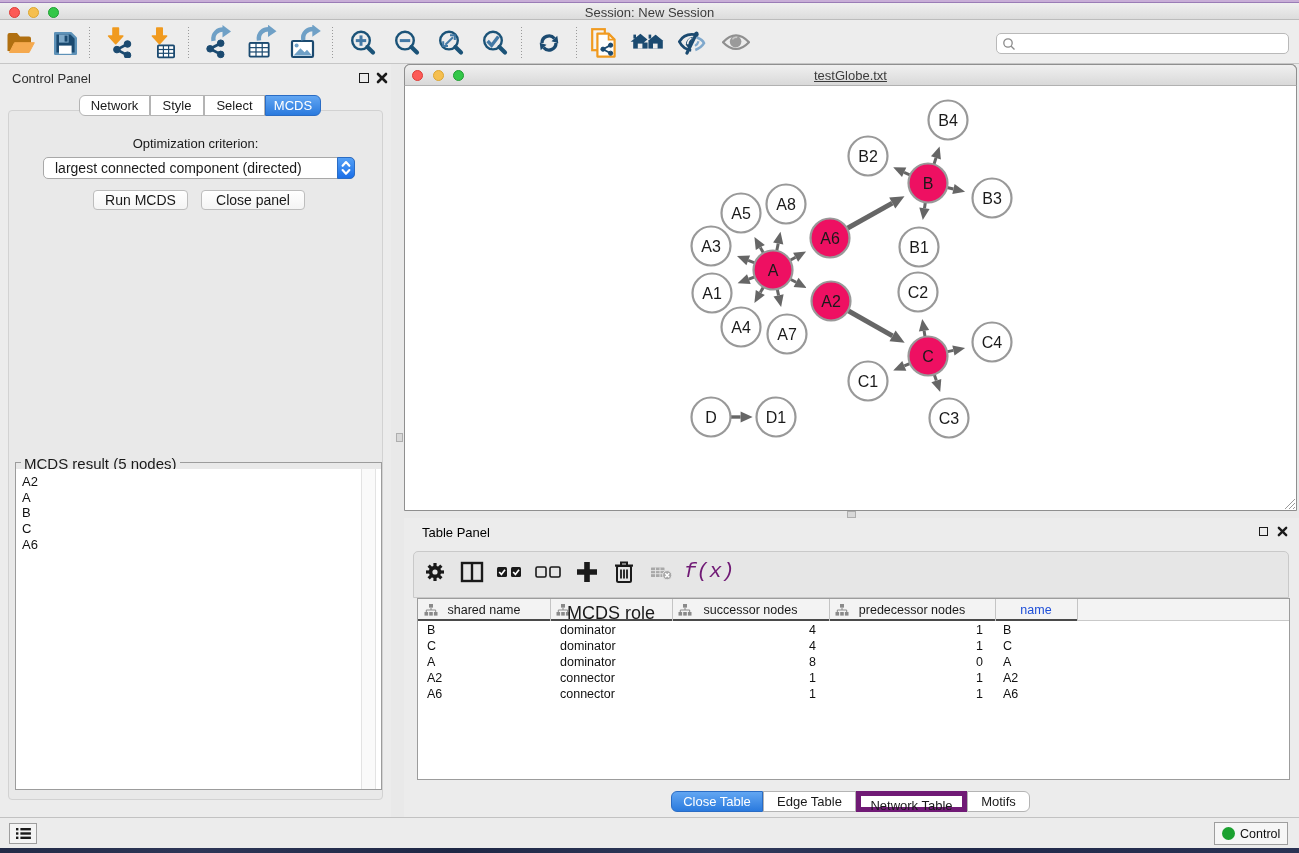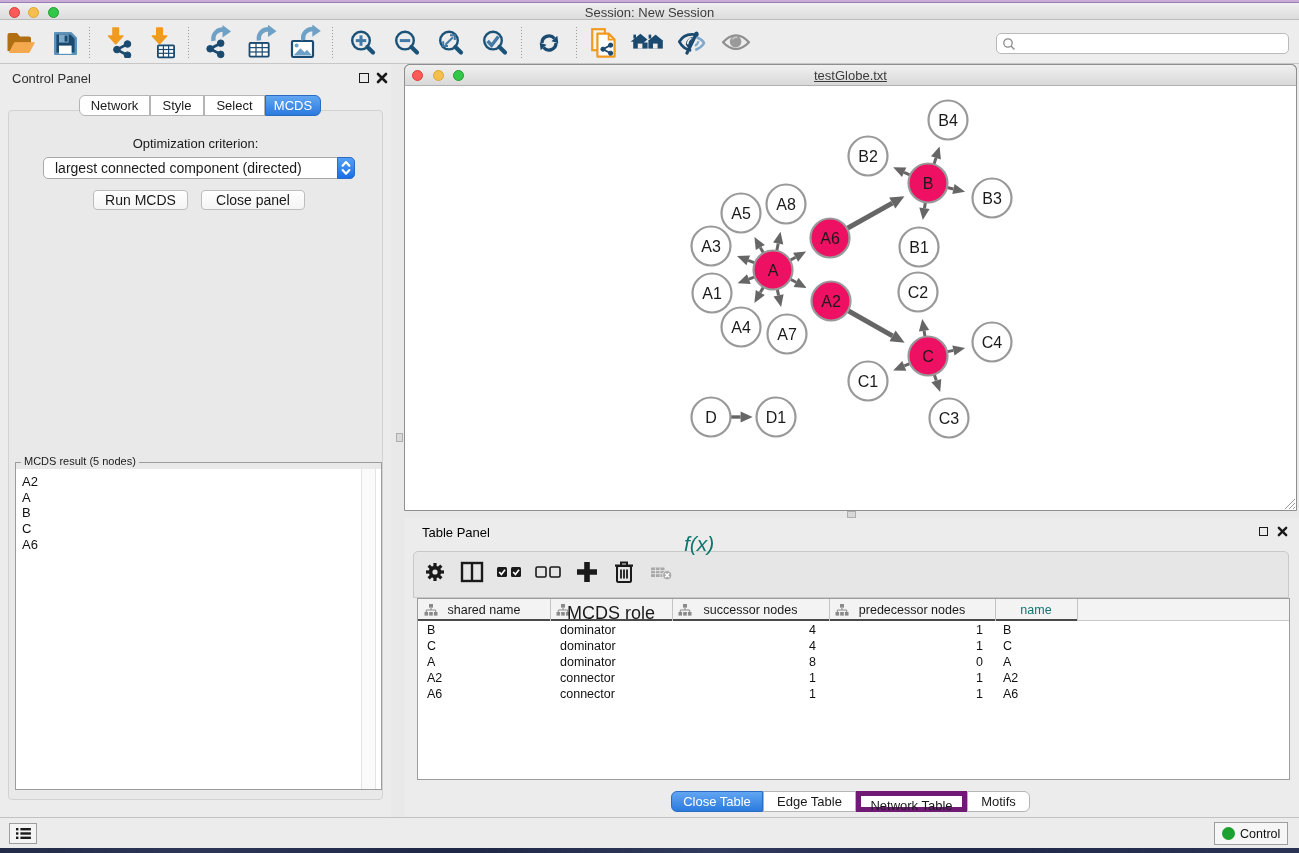--- a/index.html
+++ b/index.html
@@ -172,21 +172,21 @@
 <div class="abs" style="left:8px;top:136px;width:375px;text-align:center;font-size:13px;color:#1a1a1a;">Optimization criterion:</div>
 <div class="abs" style="left:43px;top:157px;width:312px;height:22px;background:#fff;border:1px solid #a8a8a8;border-radius:5px;"></div>
 <div class="abs" style="left:55px;top:160px;font-size:14px;color:#1a1a1a;">largest connected component (directed)</div>
 <div class="abs" style="left:337px;top:157px;width:18px;height:22px;background:linear-gradient(#54a0f6,#1a6fe8);border:1px solid #2a6cc4;border-radius:0 5px 5px 0;"></div>
 <svg class="abs" style="left:338px;top:159px" width="16" height="18" viewBox="0 0 16 18">
     <path d="M4.6 6.8 L8 3 L11.4 6.8 M4.6 11 L8 14.8 L11.4 11" fill="none" stroke="#fff" stroke-width="2.1" stroke-linecap="round" stroke-linejoin="round"></path>
   </svg>
 <div class="abs" style="left:93px;top:190px;width:95px;height:20px;background:linear-gradient(#ffffff,#f4f4f4);border:1px solid #bdbdbd;border-radius:4px;font-size:14px;color:#1a1a1a;text-align:center;line-height:18px;">Run MCDS</div>
 <div class="abs" style="left:201px;top:190px;width:104px;height:20px;background:linear-gradient(#ffffff,#f4f4f4);border:1px solid #bdbdbd;border-radius:4px;font-size:14px;color:#1a1a1a;text-align:center;line-height:18px;">Close panel</div>
 <div class="abs" style="left:15px;top:462px;width:367px;height:328px;border:1px solid #9c9c9c;"></div>
-<div class="abs" style="left:21px;top:455px;background:#e9e9e9;padding:0 3px;font-size:11px;color:#1a1a1a;">MCDS result (5 nodes)</div>
+<div class="abs" style="left:21px;top:455px;background:#e9e9e9;padding:0 3px;font-size:15px;color:#1a1a1a;">MCDS result (5 nodes)</div>
 <div class="abs" style="left:16px;top:469px;width:365px;height:320px;background:#fff;"></div>
 <div class="abs" style="left:361px;top:469px;width:15px;height:320px;background:#fafafa;border-left:1px solid #e3e3e3;border-right:1px solid #e3e3e3;"></div>
 <div class="abs" style="left:22px;top:474px;font-size:13px;color:#111;">A2</div>
 <div class="abs" style="left:22px;top:490px;font-size:13px;color:#111;">A</div>
 <div class="abs" style="left:22px;top:505px;font-size:13px;color:#111;">B</div>
 <div class="abs" style="left:22px;top:521px;font-size:13px;color:#111;">C</div>
 <div class="abs" style="left:22px;top:537px;font-size:13px;color:#111;">A6</div>
 <div class="abs" style="left:404px;top:64px;width:893px;height:447px;background:#fff;border:1px solid #8f8f8f;border-radius:6px 6px 0 0;"></div>
 <div class="abs" style="left:404px;top:64px;width:893px;height:22px;background:linear-gradient(#f0f0f0,#d9d9d9);border:1px solid #8f8f8f;border-bottom:1px solid #b1b1b1;border-radius:6px 6px 0 0;"></div>
 <div class="abs" style="left:411.5px;top:69.5px;width:11px;height:11px;border-radius:50%;background:#fc5b57;border:1px solid #dd3c38;"></div>
@@ -329,21 +329,21 @@
     <g fill="#8a8a8a">
       <rect x="5" y="1" width="4" height="3.6"></rect>
       <rect x="0.5" y="9" width="3.6" height="3.6"></rect>
       <rect x="5.2" y="9" width="3.6" height="3.6"></rect>
       <rect x="9.9" y="9" width="3.6" height="3.6"></rect>
     </g>
     <path d="M7 4.6 V7 M2.3 9 V7 H11.7 V9" stroke="#8a8a8a" fill="none" stroke-width="1"></path>
   </svg>
 <div class="abs" style="left:829px;top:603px;width:166px;text-align:center;font-size:12.5px;color:#1a1a1a;">predecessor nodes</div>
 <div class="abs" style="left:995px;top:599px;width:1px;height:22px;background:#c4c4c4;"></div>
-<div class="abs" style="left:995px;top:603px;width:82px;text-align:center;font-size:12.5px;color:#0f766e;">name</div>
+<div class="abs" style="left:995px;top:603px;width:82px;text-align:center;font-size:12.5px;color:#1d4ed8;">name</div>
 <div class="abs" style="left:1077px;top:599px;width:1px;height:22px;background:#c4c4c4;"></div>
 <div class="abs" style="left:427px;top:623px;font-size:12.5px;color:#111;">B</div>
 <div class="abs" style="left:560px;top:623px;font-size:12.5px;color:#111;">dominator</div>
 <div class="abs" style="left:700px;top:623px;width:116px;text-align:right;font-size:12.5px;color:#111;">4</div>
 <div class="abs" style="left:860px;top:623px;width:123px;text-align:right;font-size:12.5px;color:#111;">1</div>
 <div class="abs" style="left:1003px;top:623px;font-size:12.5px;color:#111;">B</div>
 <div class="abs" style="left:427px;top:639px;font-size:12.5px;color:#111;">C</div>
 <div class="abs" style="left:560px;top:639px;font-size:12.5px;color:#111;">dominator</div>
 <div class="abs" style="left:700px;top:639px;width:116px;text-align:right;font-size:12.5px;color:#111;">4</div>
 <div class="abs" style="left:860px;top:639px;width:123px;text-align:right;font-size:12.5px;color:#111;">1</div>
@@ -426,12 +426,12 @@
     <rect x="4" y="10.5" width="13.5" height="9.5" rx="0.5" fill="#a8a8a8"></rect>
     <g stroke="#e6e6e6" stroke-width="0.9">
       <line x1="4" y1="13.6" x2="17.5" y2="13.6"></line>
       <line x1="4" y1="16.7" x2="17.5" y2="16.7"></line>
       <line x1="8.5" y1="10.5" x2="8.5" y2="20"></line>
       <line x1="13" y1="10.5" x2="13" y2="20"></line>
     </g>
     <circle cx="20.2" cy="18.2" r="4.6" fill="#a8a8a8" stroke="#e6e6e6" stroke-width="1"></circle>
     <path d="M18.2 16.2 l4 4 M22.2 16.2 l-4 4" stroke="#fff" stroke-width="1.5"></path>
   </svg>
-<div class="abs" style="left:684px;top:532px;font-family:Liberation Sans, sans-serif;font-style:italic;font-size:21px;color:#0f766e;">f(x)</div>
+<div class="abs" style="left:684px;top:560px;font-family:Liberation Mono, monospace;font-style:italic;font-size:21px;color:#701a75;">f(x)</div>
 </body></html>

